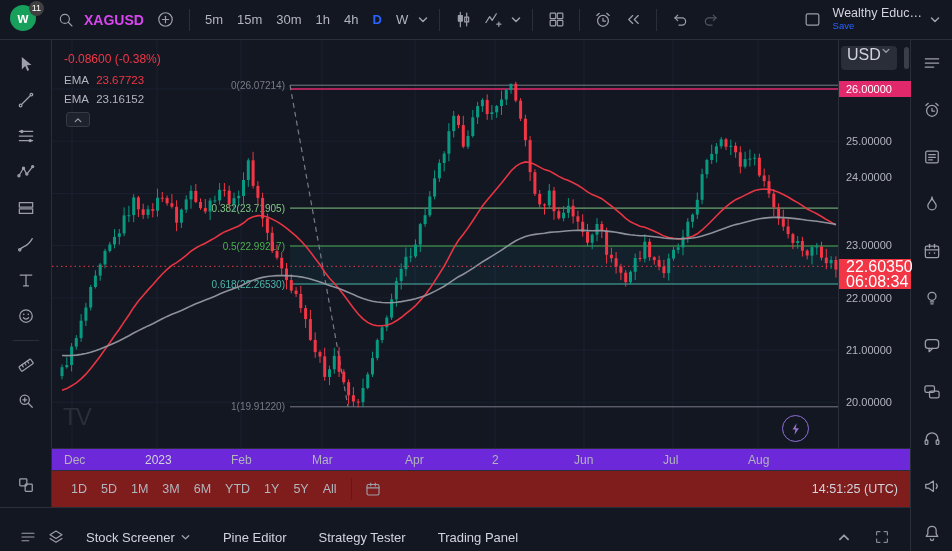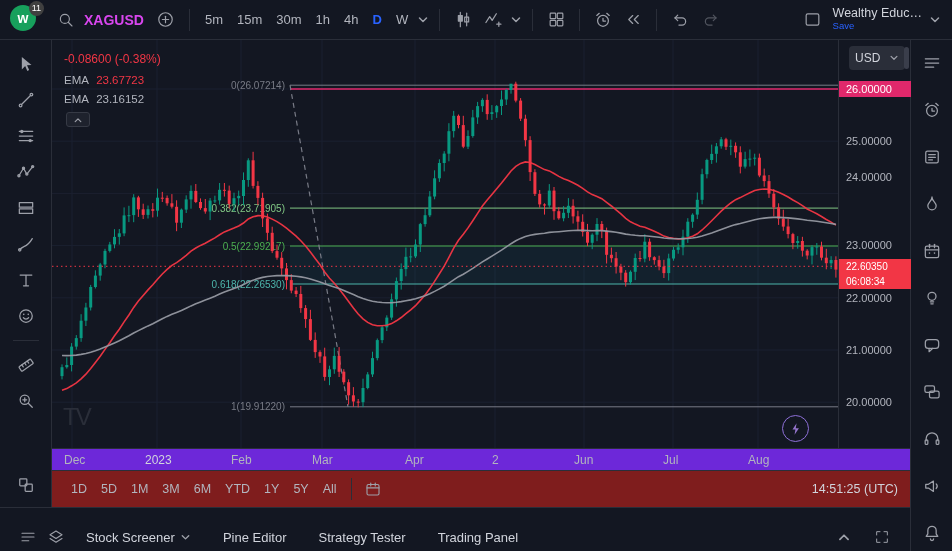--- a/index.html
+++ b/index.html
@@ -49,23 +49,23 @@
   .watermark{position:absolute;left:11px;top:363px;font-size:24px;font-weight:normal;color:#2a2e39;z-index:1;letter-spacing:-2px}
   .lightning-btn{position:absolute;left:730px;top:375px;width:27px;height:27px;border-radius:50%;
         border:1.5px solid #8e6fd8;display:flex;align-items:center;justify-content:center;cursor:pointer;z-index:3}
 
   
   .price-scale{position:absolute;left:786px;top:0;width:72px;height:408px;border-left:1px solid #2a2e39;
         background:#131722;z-index:4;cursor:ns-resize}
   .tick{position:absolute;left:7px;font-size:11px;color:#b2b5be;line-height:14px}
   .badge-pink{position:absolute;left:0;top:41px;width:72px;height:16px;background:#e0286b;color:#fff;
         font-size:11px;line-height:16px;padding-left:7px}
-  .badge-current{position:absolute;left:0;top:219px;width:72px;background:#f23645;color:#fff;font-size:10px;line-height:15px;padding-left:7px}
-  .usd-select{position:absolute;left:10px;top:6px;width:56px;height:24px;background:#2a2e39;border-radius:4px;
-        display:flex;align-items:center;justify-content:space-between;padding:0 6px;cursor:pointer;font-size:12px;color:#d1d4dc}
+  .badge-current{position:absolute;left:0;top:219px;width:72px;background:#f23645;color:#fff;font-size:16px;line-height:15px;padding-left:7px}
+  .usd-select{position:absolute;left:2px;top:6px;width:56px;height:24px;background:#2a2e39;border-radius:4px;
+        display:flex;justify-content:space-between;padding:0 6px;cursor:pointer;font-size:16px;color:#d1d4dc}
   .scroll-thumb{position:absolute;right:1px;top:7px;width:5px;height:22px;border-radius:2.5px;background:#3a3e4b;cursor:pointer}
 
   
   .time-axis{position:absolute;left:52px;top:448px;width:858px;height:22px;border-top:1px solid #2a2e39;
         font-size:12px;color:#b2b5be;background:#6d28d9;cursor:ew-resize}
   .ta-label{position:absolute;top:4px}
   .ta-label.year{color:#d1d4dc}
 
   
   .range-bar{position:absolute;left:52px;top:470px;width:858px;height:37px;border-top:1px solid #2a2e39;

